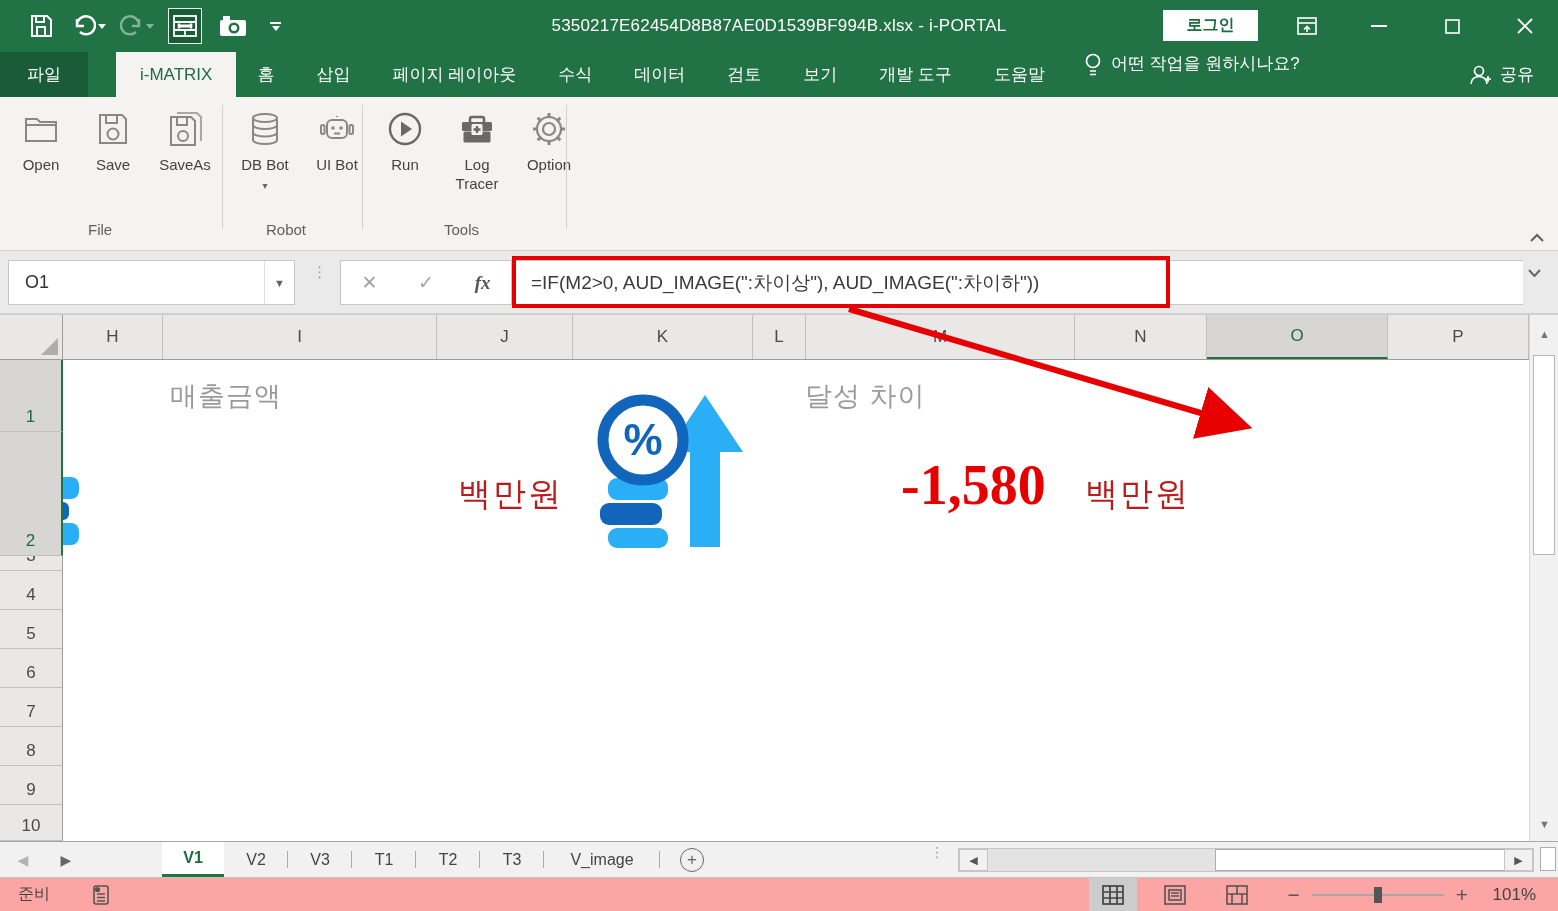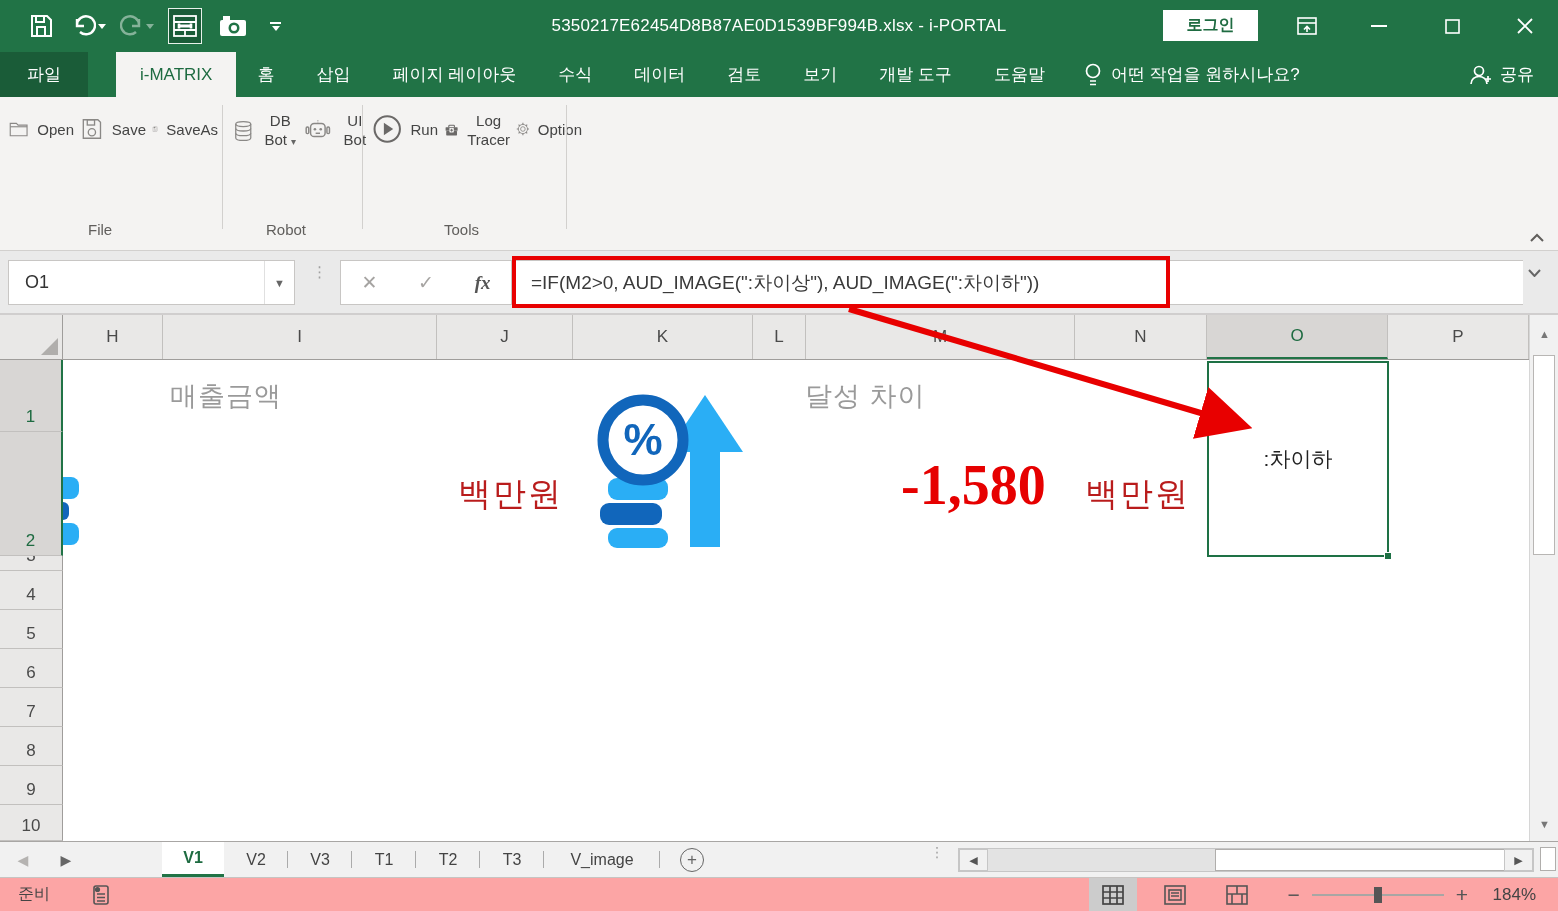--- a/index.html
+++ b/index.html
@@ -22,29 +22,29 @@
   .login-btn{ position:absolute; left:1163px; top:10px; width:95px; height:31px; background:#fff;
               color:#1e6b41; font-weight:bold; font-size:16px; display:flex; align-items:center; justify-content:center;}
   .cap-btn{ position:absolute; top:0; height:52px; width:46px; display:flex; align-items:center; justify-content:center; color:#fff;}
 
   
   .tabrow{ position:absolute; left:0; top:52px; width:1558px; height:45px; background:#217346;
            display:flex; align-items:stretch; color:#fff; font-size:17px; }
   .rtab{ display:flex; align-items:center; padding:0 21px; cursor:pointer; }
   .rtab.file{ background:#1a5c38; padding:0 27px; }
   .rtab.active{ background:#f4f3f2; color:#1e6b41; font-weight:normal; padding:0 24px;margin-left:28px; }
-  .tellme{ display:flex; align-items:center; gap:9px; padding:0 18px; font-size:17px; }
+  .tellme{ display:flex; align-items:flex-start; gap:9px; padding:0 18px; font-size:17px; }
   .share{ margin-left:auto; display:flex; align-items:center; gap:8px; padding:0 24px; font-size:17px; }
 
   
   .ribbon{ position:absolute; left:0; top:97px; width:1558px; height:154px; background:#f4f3f2;
            border-bottom:1px solid #d2d0ce; }
   .rgroup{ position:absolute; top:0; height:132px; display:flex; align-items:flex-start; padding-top:14px; gap:6px;}
   .rgroup.g-file{ left:8px; }  .rgroup.g-robot{ left:232px; } .rgroup.g-tools{ left:372px; }
-  .rbtn{ width:66px; display:flex; align-items:center; gap:8px; cursor:pointer; }
+  .rbtn{ width:66px; display:flex; flex-direction:column; align-items:center; gap:8px; cursor:pointer; }
   .rbtn .lbl{ font-size:15px; color:#444; text-align:center; line-height:19px; max-width:52px; }
   .rbtn .lbl.wide{ max-width:66px; }
   .gsep{ position:absolute; top:8px; width:1px; height:124px; background:#d2d0ce; }
   .glabel{ position:absolute; top:124px; font-size:15px; color:#605e5c; }
   .collapse{ position:absolute; right:14px; bottom:8px; color:#605e5c; font-size:15px; }
 
   
   .formularow{ position:absolute; left:0; top:251px; width:1558px; height:64px; background:#eaeaea;
                border-bottom:2px solid #d0cece; }
   .namebox{ position:absolute; left:8px; top:9px; width:287px; height:45px; background:#fff;
@@ -414,24 +414,20 @@
     <svg style="position:absolute;left:0;top:115px" width="18" height="70" viewBox="0 0 18 70">
       <rect x="-8" y="2" width="24" height="22" rx="8" fill="#2aaef5"></rect>
       <rect x="-12" y="27" width="18" height="18" rx="6" fill="#1166bb"></rect>
       <rect x="-8" y="48" width="24" height="22" rx="8" fill="#2aaef5"></rect>
     </svg>
 
     <div class="metric-label" style="left:742px;top:18px">달성 차이</div>
     <div class="metric-value neg" style="left:838px;top:93px">-1,580</div>
     <div class="metric-unit" style="left:1022px;top:112px">백만원</div>
 
-    <div class="sel-cell">
-      <div class="celltxt">:차이하</div>
-      <div class="fill-handle"></div>
-    </div>
   </div>
 
   <div class="vscroll">
     <div class="vs-btn" style="top:6px">▲</div>
     <div class="vs-thumb"></div>
     <div class="vs-btn" style="bottom:4px;top:auto">▼</div>
   </div>
 
   <div class="sheetbar">
     <div class="nav-arrow" style="color:#b5b3b1">◀</div>
@@ -493,21 +489,21 @@
             </g>
           </svg>
       </div>
       <div class="zoomctl">
         <span class="sign">−</span>
         <div class="ztrack">
             <div class="zthumb"></div>
           </div>
         <span class="sign">+</span>
       </div>
-      <span class="zoompct">184%</span>
+      <span class="zoompct">101%</span>
     </div>
   </div>
 
   <div class="red-rect"></div>
   <svg class="arrow-svg" viewBox="0 0 1558 911">
     <defs>
       <marker id="ah" markerWidth="9" markerHeight="9" refX="6.5" refY="4.5" orient="auto">
         <path d="M0 0 L9 4.5 L0 9 z" fill="#e80000"></path>
       </marker>
     </defs>

